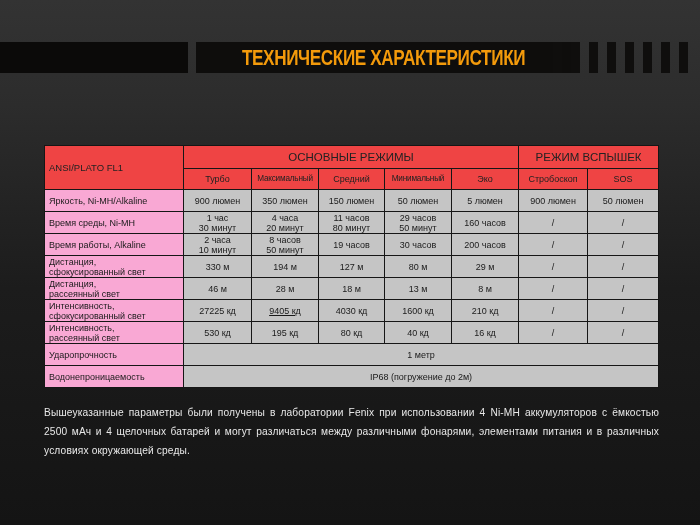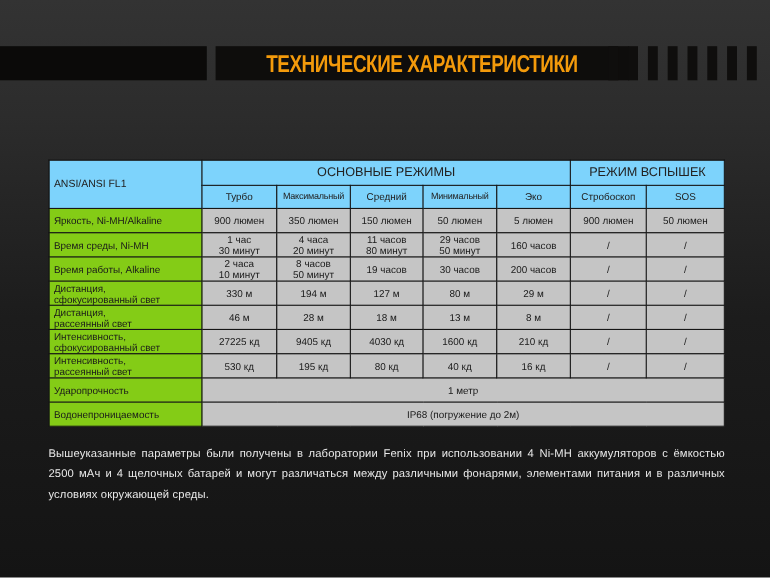--- a/index.html
+++ b/index.html
@@ -27,26 +27,26 @@
 
   table.spec {
     position: absolute; left: 44px; top: 145px; width: 614px;
     border-collapse: collapse; table-layout: fixed;
     font-size: 9px; color: #1a1a1a;
   }
   table.spec td, table.spec th {
     border: 1.5px solid #161616; padding: 0 4px; font-weight: normal;
     line-height: 10px;
   }
-  .hdr { background: #7dd3fc; color: #222; text-align: center; }
+  .hdr { background: #ef4444; color: #222; text-align: center; }
   .hdr-main { font-size: 11.5px; height: 22px; }
   .hdr-sub { height: 20px; font-size: 9px; }
   .hdr-left { text-align: left; padding-left: 8px; font-size: 9.5px; }
   .cell { background: #c5c5c5; text-align: center; height: 21px; }
-  .label { background: #84cc16; text-align: left; padding-left: 4px; }
+  .label { background: #f9a8d4; text-align: left; padding-left: 4px; }
   .hdr-max { font-size: 8.2px; letter-spacing: -0.2px; white-space: nowrap; }
   .note {
     position: absolute; left: 44px; top: 403px; width: 615px;
     color: #e8e8e8; font-size: 10.2px; line-height: 19px; text-align: justify;
     letter-spacing: 0.15px;
   }
 </style>
 </head>
 <body>
 
@@ -71,21 +71,21 @@
       <col style="width:68px">
       <col style="width:67px">
       <col style="width:66px">
     <col style="width:67px">
       <col style="width:67px">
       <col style="width:69px">
       <col style="width:71px">
   </colgroup>
   <tbody>
       <tr>
-    <th class="hdr hdr-left" rowspan="2">ANSI/ANSI FL1</th>
+    <th class="hdr hdr-left" rowspan="2">ANSI/PLATO FL1</th>
     <th class="hdr hdr-main" colspan="5">ОСНОВНЫЕ РЕЖИМЫ</th>
     <th class="hdr hdr-main" colspan="2">РЕЖИМ ВСПЫШЕК</th>
   </tr>
   <tr>
     <th class="hdr hdr-sub">Турбо</th>
     <th class="hdr hdr-sub hdr-max">Максимальный</th>
     <th class="hdr hdr-sub">Средний</th>
     <th class="hdr hdr-sub hdr-max">Минимальный</th>
     <th class="hdr hdr-sub">Эко</th>
     <th class="hdr hdr-sub">Стробоскоп</th>
@@ -148,21 +148,21 @@
         <td class="cell" style="white-space: pre-line;">18 м</td>
         <td class="cell" style="white-space: pre-line;">13 м</td>
         <td class="cell" style="white-space: pre-line;">8 м</td>
         <td class="cell" style="white-space: pre-line;">/</td>
         <td class="cell" style="white-space: pre-line;">/</td>
       </tr>
       <tr>
         <td class="label" style="white-space: pre-line;">Интенсивность,
 сфокусированный свет</td>
         <td class="cell" style="white-space: pre-line;">27225 кд</td>
-        <td class="cell" style="white-space: pre-line;">9405 кд</td>
+        <td class="cell" style="white-space: pre-line; text-decoration: underline;">9405 кд</td>
         <td class="cell" style="white-space: pre-line;">4030 кд</td>
         <td class="cell" style="white-space: pre-line;">1600 кд</td>
         <td class="cell" style="white-space: pre-line;">210 кд</td>
         <td class="cell" style="white-space: pre-line;">/</td>
         <td class="cell" style="white-space: pre-line;">/</td>
       </tr>
       <tr>
         <td class="label" style="white-space: pre-line;">Интенсивность,
 рассеянный свет</td>
         <td class="cell" style="white-space: pre-line;">530 кд</td>

